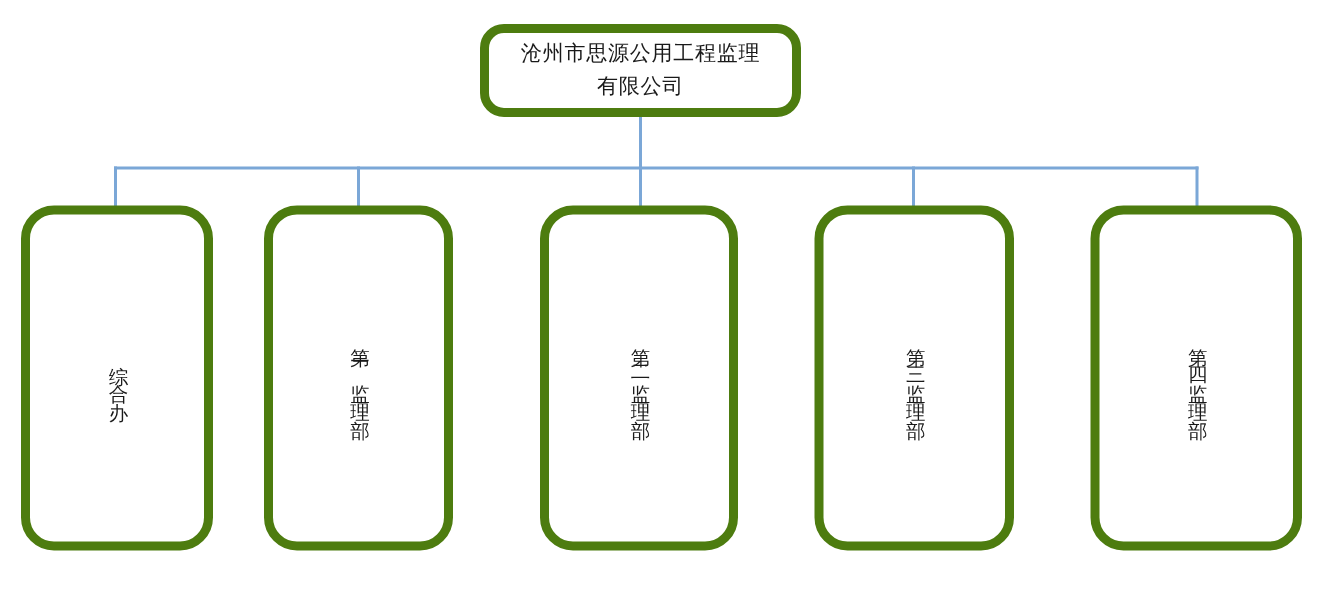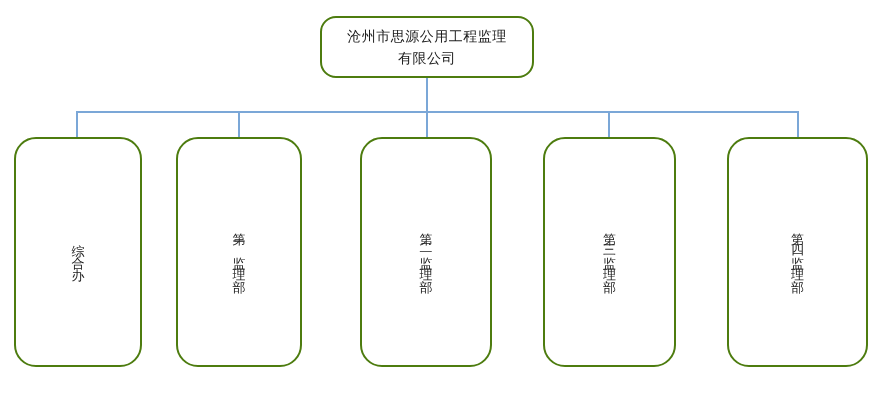--- a/index.html
+++ b/index.html
@@ -18,21 +18,21 @@
     width: 886px;
     height: 409px;
     background: #ffffff;
   }
 
   
   .node {
     position: absolute;
     box-sizing: border-box;
     background: #ffffff;
-    border: 2px solid #4d7c0f;
+    border: 6px solid #4d7c0f;
     border-radius: 22px;
     display: flex;
     align-items: center;
     justify-content: center;
   }
   .node-root {
     left: 320px;
     top: 16px;
     width: 214px;
     height: 62px;

